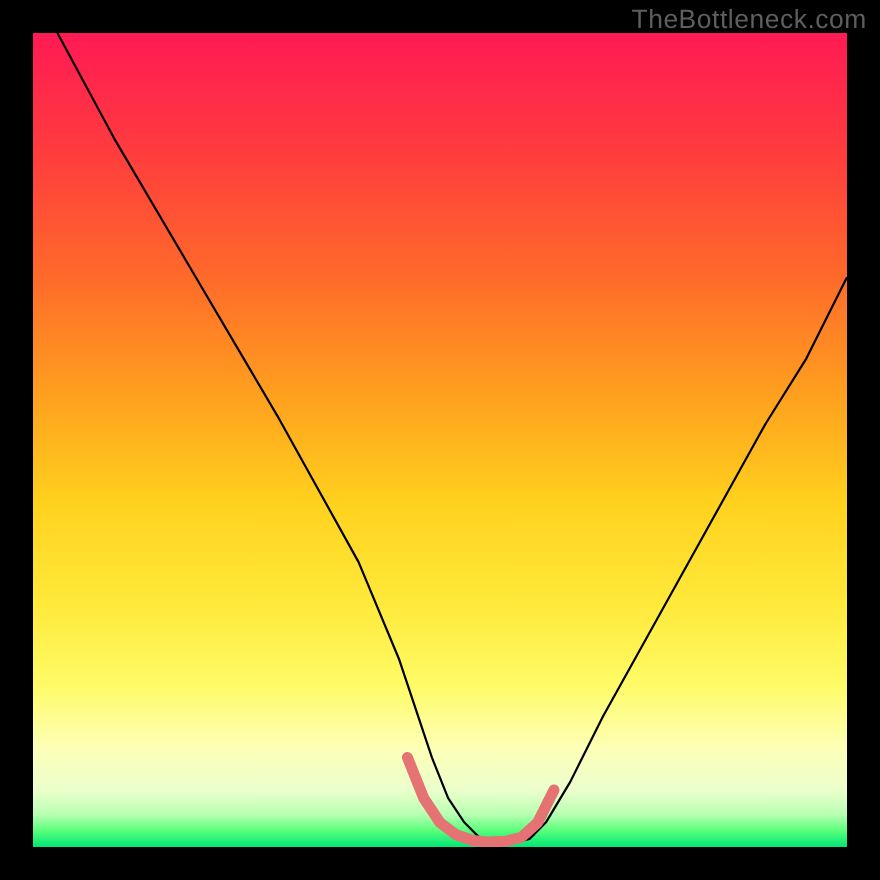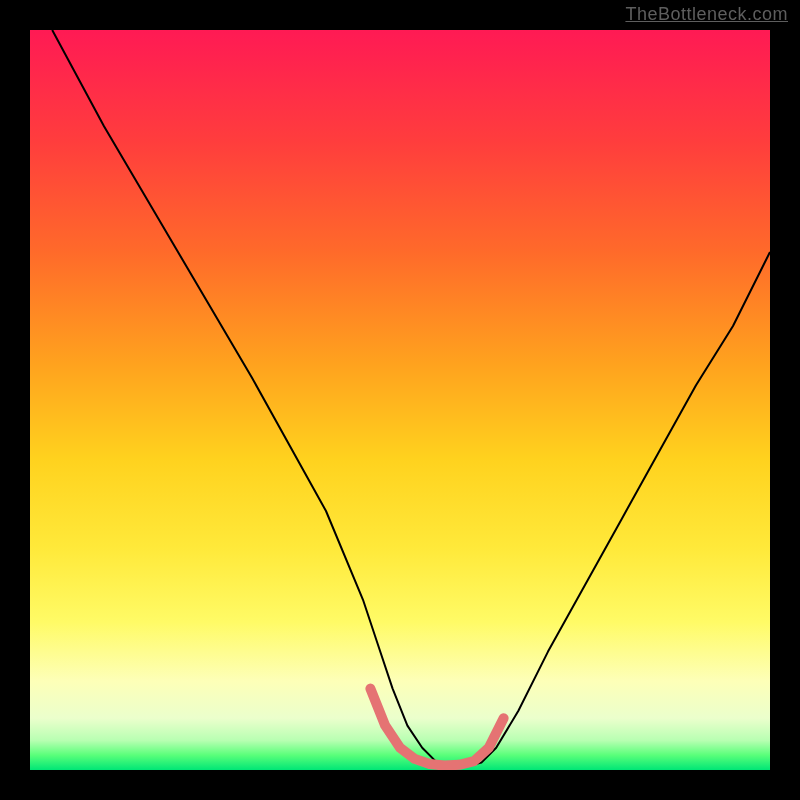--- a/index.html
+++ b/index.html
@@ -9,25 +9,24 @@
     height: 800px;
     background: #000;
     position: relative;
   }
   .watermark {
     position: absolute;
     top: 4px;
     right: 12px;
     color: #5e5e5e;
     font-family: Arial, Helvetica, sans-serif;
-    font-size: 18px;
+    font-size: 24px;
     font-weight: 300;
     letter-spacing: 0.5px;
     z-index: 10;
-    text-decoration: underline;
   }
   .plot {
     position: absolute;
     left: 30px;
     top: 30px;
     width: 740px;
     height: 740px;
     background: linear-gradient(
       to bottom,
       #ff1a54 0%,

